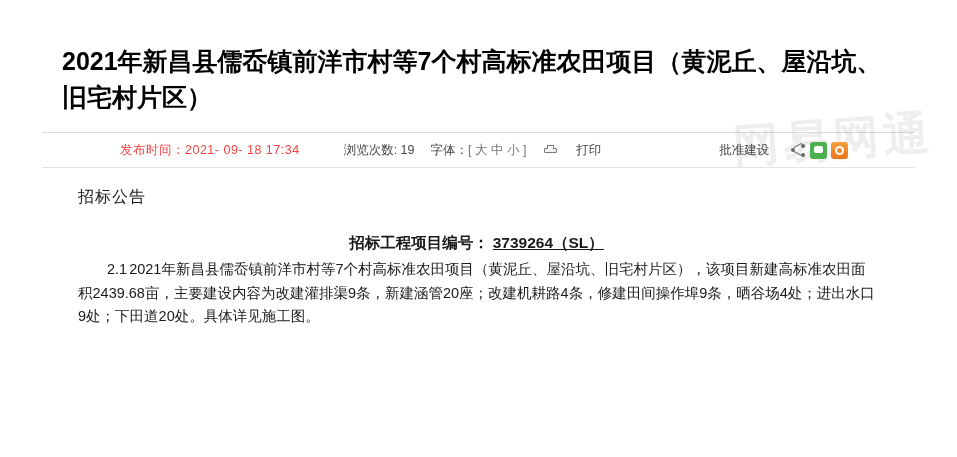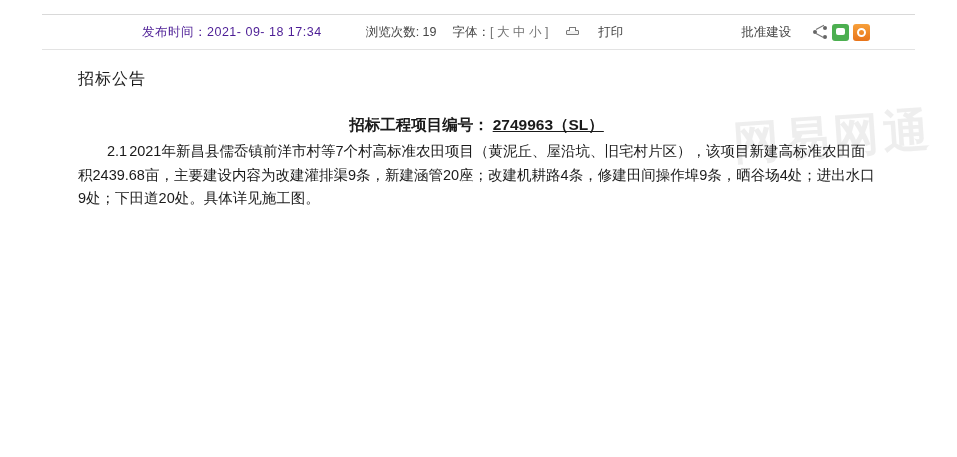--- a/index.html
+++ b/index.html
@@ -43,23 +43,23 @@
   .metabar {
     position: relative;
     height: 34px;
     display: flex;
     align-items: center;
     font-size: 12.5px;
     color: #333;
     border-bottom: 1px solid #e3e3e3;
   }
   .meta-publish {
-    margin-left: 100px;
+    margin-left: 78px;
     letter-spacing: 0.5px;
-    color: #4c1d95;
+    color: #ef4444;
   }
   .meta-views {
     margin-left: 44px;
     color: #444;
   }
   .meta-font {
     margin-left: 16px;
     color: #444;
   }
   .meta-font .sizes {
@@ -217,20 +217,21 @@
     white-space: nowrap;
   }
 </style>
 </head>
 <body>
 
 <div class="page">
 
   <div class="watermark">网易网通</div>
 
+  <h1 class="title">2021年新昌县儒岙镇前洋市村等7个村高标准农田项目（黄泥丘、屋沿坑、旧宅村片区）</h1>
   <div class="title-rule"></div>
 
   <div class="metabar">
     <span class="meta-publish">
       <span>发布时间：</span><span>2021- 09- 18   17:34</span>
     </span>
     <span class="meta-views">
       <span>浏览次数:</span>
       <span>19</span>
     </span>
@@ -253,21 +254,21 @@
       <span class="sq green"></span>
       <span class="sq orange"></span>
     </span>
   </div>
 
   <div class="content">
 
     <div class="doc-type">招标公告</div>
 
     <div class="proj-no">
-      <span>招标工程项目编号：</span><span class="num">2749963（SL）</span>
+      <span>招标工程项目编号：</span><span class="num">3739264（SL）</span>
     </div>
 
 
 
     <div class="sub">
       <span class="lbl">2.1</span><span>2021年新昌县儒岙镇前洋市村等7个村高标准农田项目（黄泥丘、屋沿坑、旧宅村片区），该项目新建高标准农田面积2439.68亩，主要建设内容为改建灌排渠9条，新建涵管20座；改建机耕路4条，修建田间操作埠9条，晒谷场4处；进出水口9处；下田道20处。具体详见施工图。</span>
     </div>
 
   </div>
 

